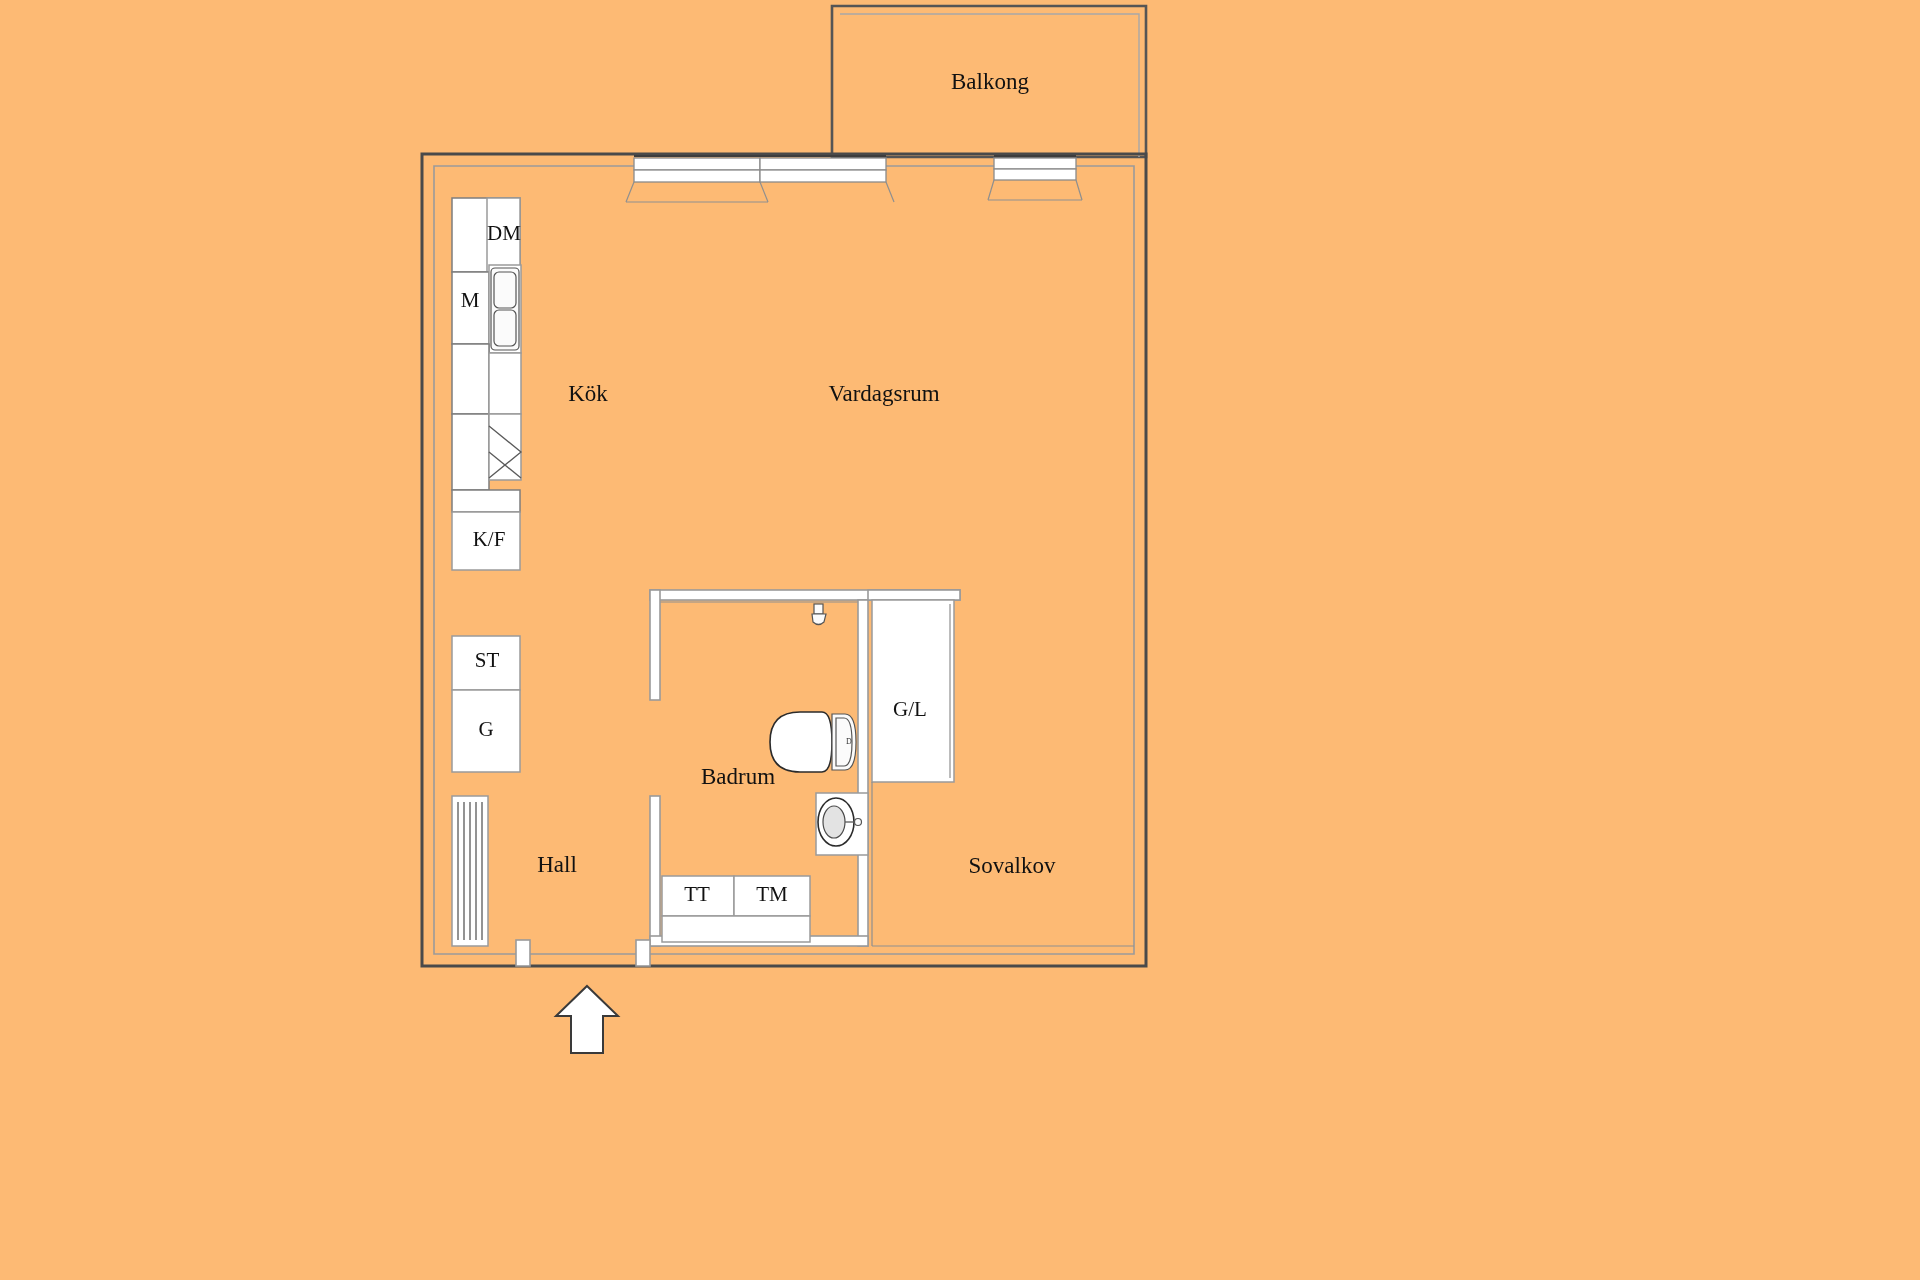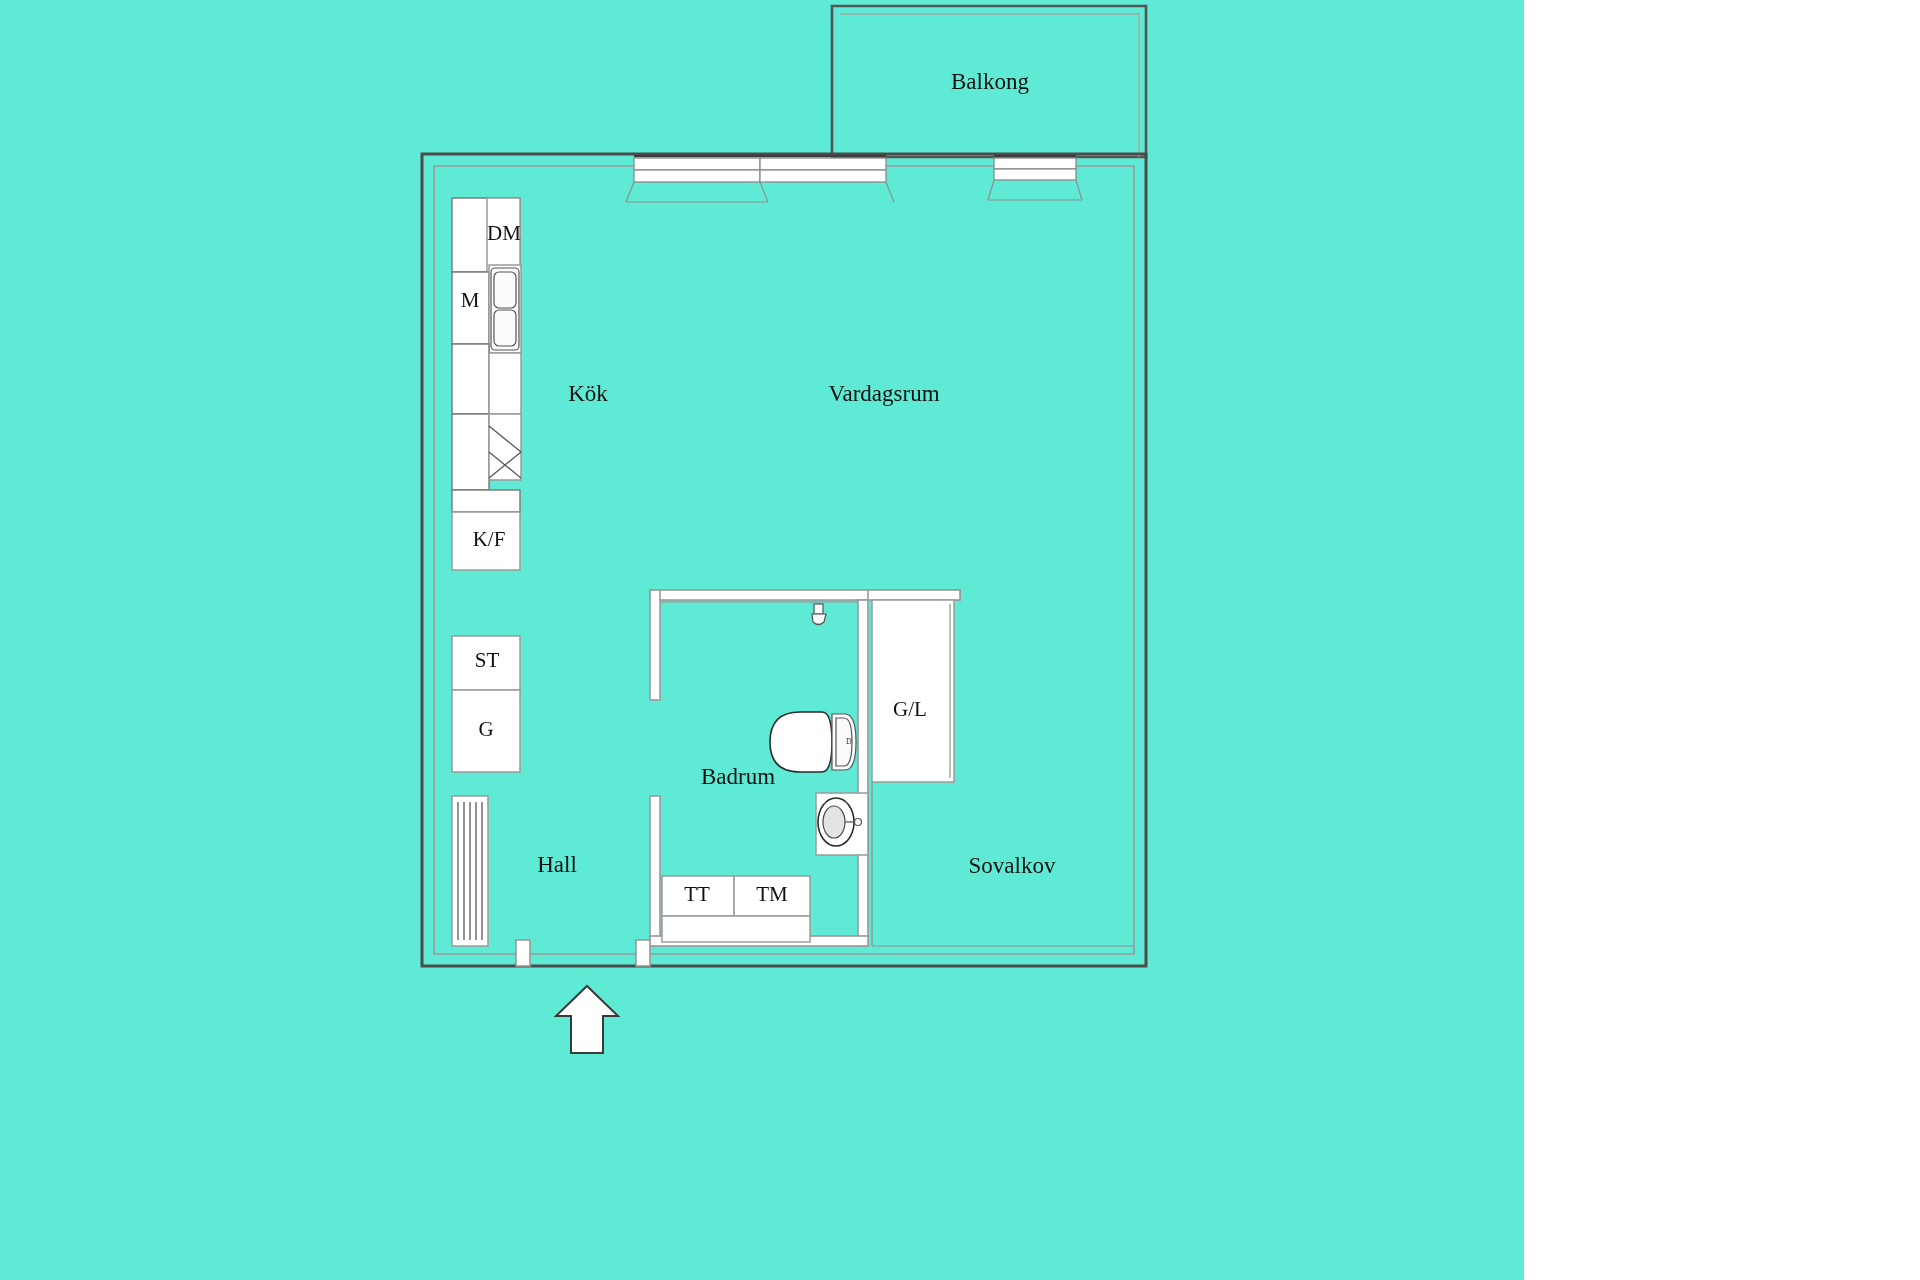--- a/index.html
+++ b/index.html
@@ -9,23 +9,23 @@
     background: #ffffff;
   }
   body {
     width: 1920px;
     height: 1280px;
     font-family: "Liberation Serif", "DejaVu Serif", serif;
     overflow: hidden;
   }
   #plan-root {
     position: relative;
-    width: 1524px;
+    width: 1920px;
     height: 1280px;
-    background: #5eead4;
+    background: #fdba74;
   }
   svg#floorplan {
     display: block;
     width: 1920px;
     height: 1280px;
   }
   .wall-outer {
     fill: none;
     stroke: #4a4a4a;
     stroke-width: 3;

